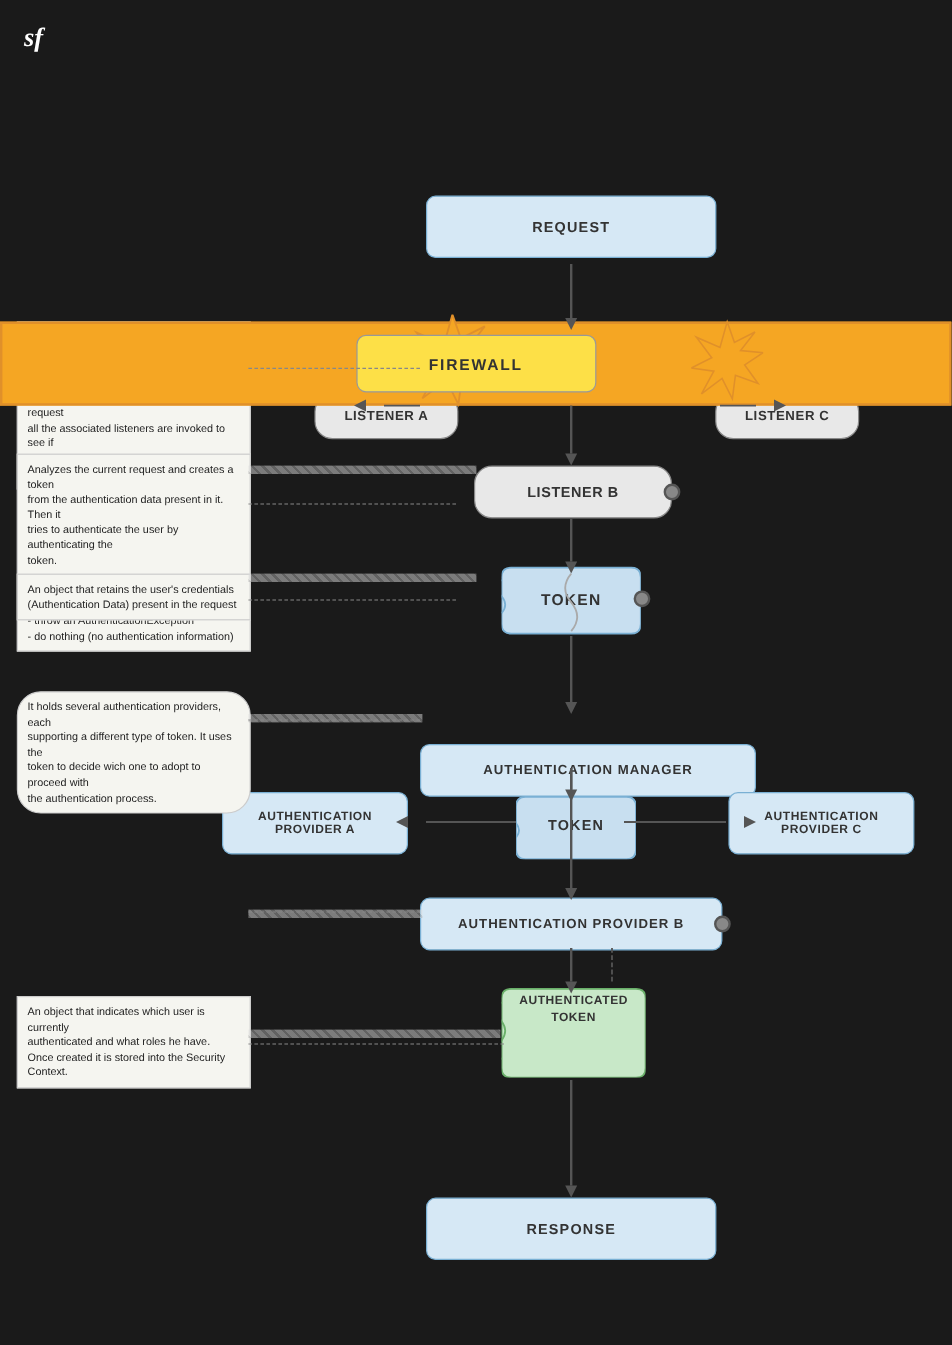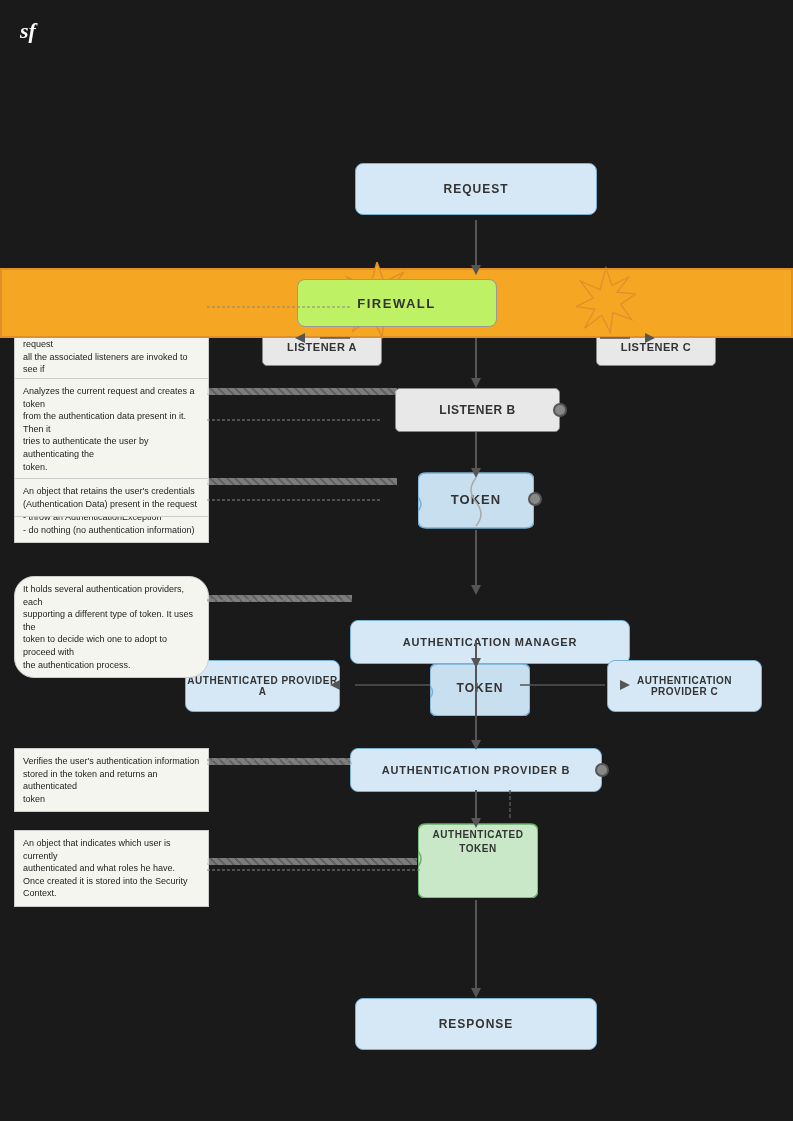--- a/index.html
+++ b/index.html
@@ -43,21 +43,21 @@
       letter-spacing: 1px;
     }
 
     .box-blue {
       background: #d6e8f5;
       border: 1.5px solid #7ab0d4;
       color: #333;
     }
 
     .box-gray {
-      background: #bef264;
+      background: #fde047;
       border: 1.5px solid #999;
       color: #333;
     }
 
     
     .firewall-banner {
       position: absolute;
       background: #f5a623;
       border: 2px solid #e0902a;
       left: 0;
@@ -90,21 +90,21 @@
       height: 1121px;
       pointer-events: none;
       z-index: 2;
     }
 
     
     .listener-box {
       position: absolute;
       background: #e8e8e8;
       border: 1.5px solid #888;
-      border-radius: 5px;
+      border-radius: 15px;
       display: flex;
       align-items: center;
       justify-content: center;
       text-align: left;
       font-size: 11px;
       font-weight: bold;
       letter-spacing: 0.5px;
       color: #333;
     }
   </style>
@@ -218,21 +218,21 @@
     <svg width="100" height="56" viewBox="0 0 100 56">
       <path d="M 8,4 L 92,4 Q 100,4 100,12 L 100,48 Q 100,56 92,56 L 8,56 Q 0,56 0,48 L 0,12 Q 0,4 8,4 Z" fill="#c8dff0" stroke="#7ab0d4" stroke-width="1.5"></path>
       <path d="M 0,14 Q -5,20 0,26 Q 5,32 0,38" fill="none" stroke="#7ab0d4" stroke-width="1.5"></path>
     </svg>
     <div style="position:absolute;top:0;left:0;width:100px;height:56px;display:flex;align-items:center;justify-content:center;">
       <span style="font-size:12px;font-weight:bold;letter-spacing:1px;color:#333;">TOKEN</span>
     </div>
   </div>
 
   <div class="box box-blue" style="left:185px; top:660px; width:155px; height:52px;">
-    <span style="font-size:10px;font-weight:bold;letter-spacing:0.5px;">AUTHENTICATED PROVIDER A</span>
+    <span style="font-size:10px;font-weight:bold;letter-spacing:0.5px;">AUTHENTICATION PROVIDER A</span>
   </div>
 
   <div class="box box-blue" style="left:607px; top:660px; width:155px; height:52px;">
     <span style="font-size:10px;font-weight:bold;letter-spacing:0.5px;">AUTHENTICATION PROVIDER C</span>
   </div>
 
   <div class="box box-blue" style="left:350px; top:748px; width:252px; height:44px;">
     <span style="font-size:11px;font-weight:bold;letter-spacing:0.8px;">AUTHENTICATION PROVIDER B</span>
 
     <div style="position:absolute;right:-8px;top:50%;transform:translateY(-50%);width:14px;height:14px;border-radius:50%;background:#888;border:2px solid #555;"></div>
@@ -279,25 +279,20 @@
 (Authentication Data) present in the request</span>
   </div>
 
   <div class="annotation" style="left:14px; top:576px; width:195px;border-radius:20px;">
     <span style="white-space:pre-line;">It holds several authentication providers, each
 supporting a different type of token. It uses the
 token to decide wich one to adopt to proceed with
 the authentication process.</span>
   </div>
 
-  <div class="annotation" style="left:14px; top:748px; width:195px;">
-    <span style="white-space:pre-line;">Verifies the user's authentication information
-stored in the token and returns an authenticated
-token</span>
-  </div>
 
   <div class="annotation" style="left:14px; top:830px; width:195px;">
     <span style="white-space:pre-line;">An object that indicates which user is currently
 authenticated and what roles he have.
 Once created it is stored into the Security Context.</span>
   </div>
 
   <div style="position:absolute;left:207px;top:278px;width:145px;height:7px;background:repeating-linear-gradient(45deg,#aaa,#aaa 2px,#ddd 2px,#ddd 6px);opacity:0.5;"></div>
   <div style="position:absolute;left:207px;top:388px;width:190px;height:7px;background:repeating-linear-gradient(45deg,#aaa,#aaa 2px,#ddd 2px,#ddd 6px);opacity:0.5;"></div>
   <div style="position:absolute;left:207px;top:478px;width:190px;height:7px;background:repeating-linear-gradient(45deg,#aaa,#aaa 2px,#ddd 2px,#ddd 6px);opacity:0.5;"></div>

